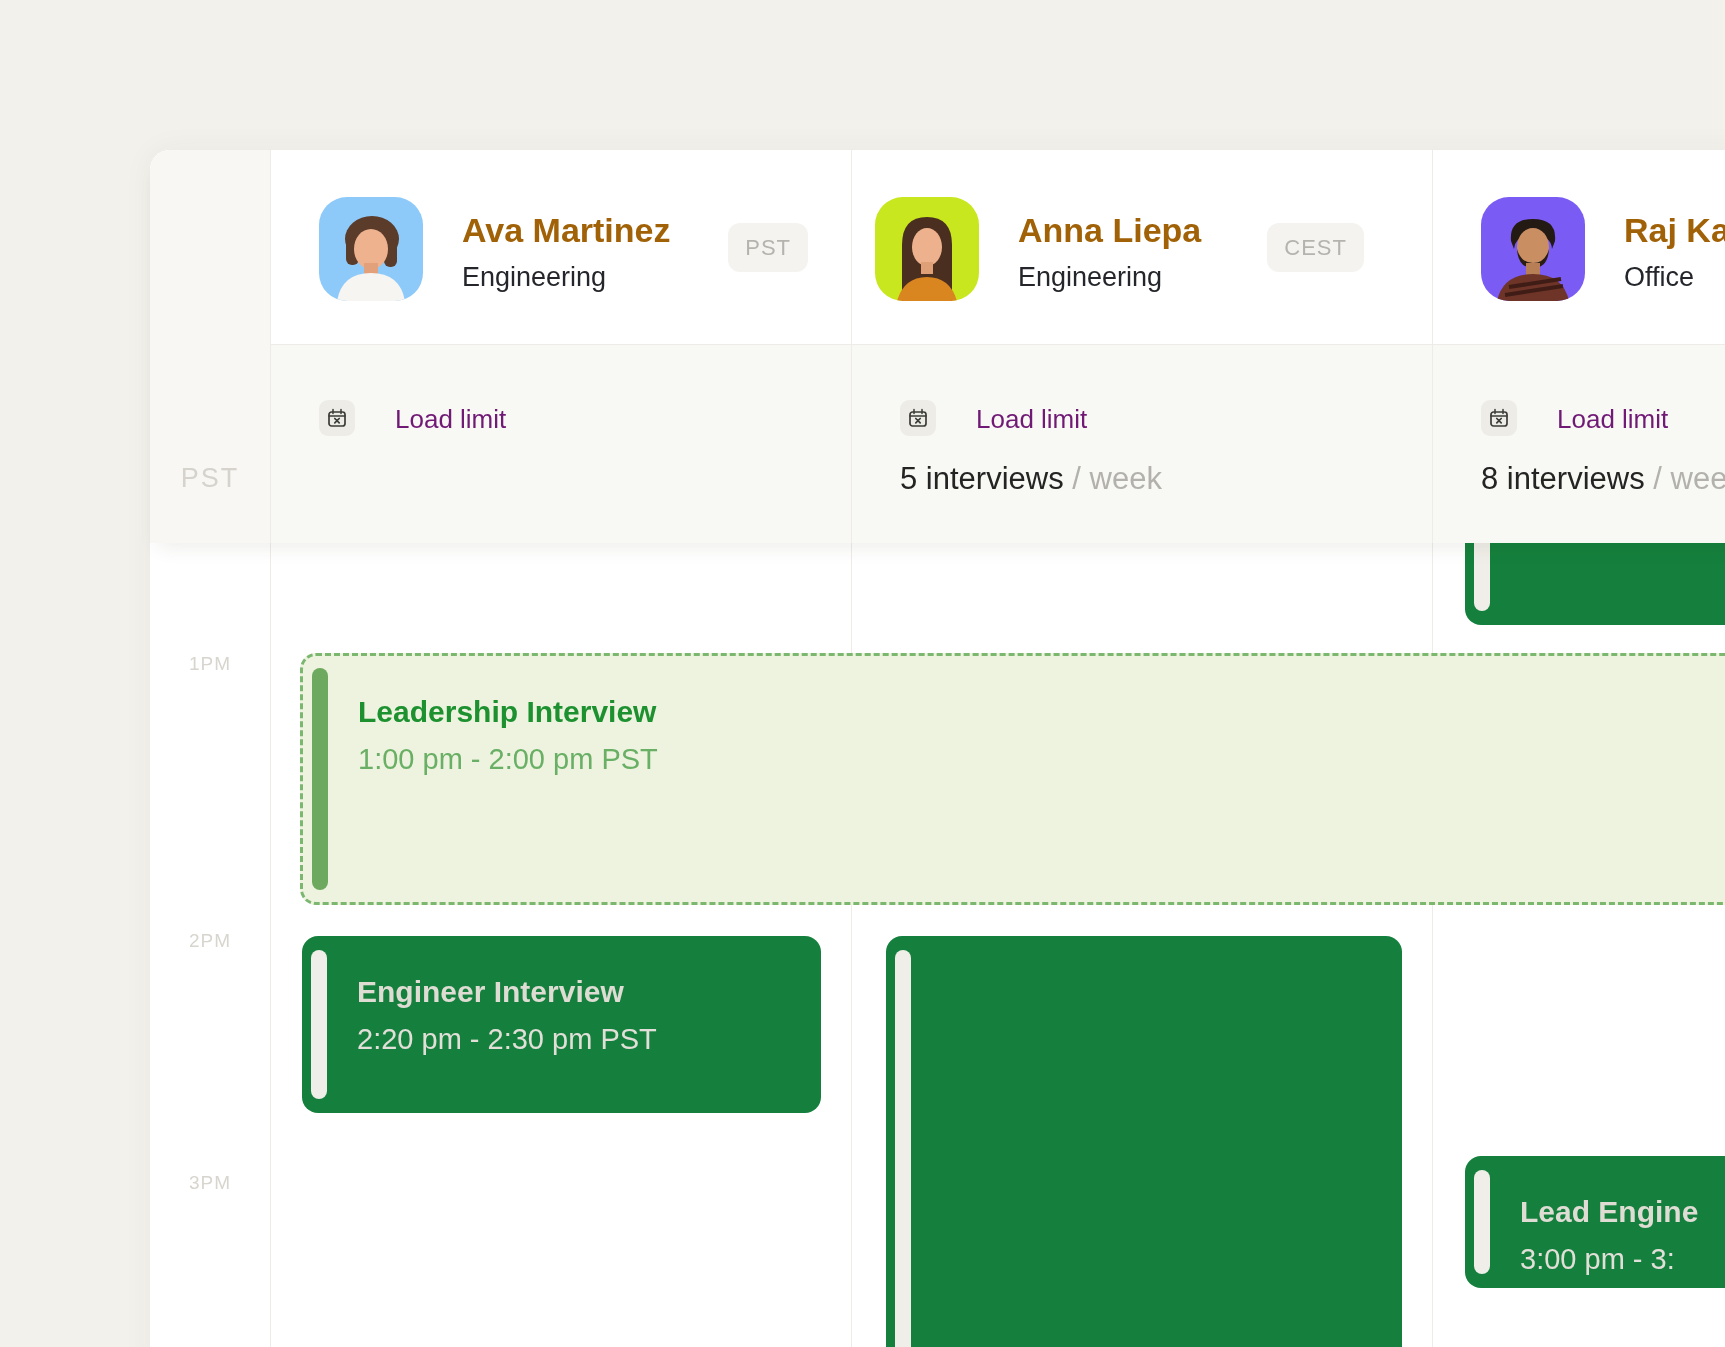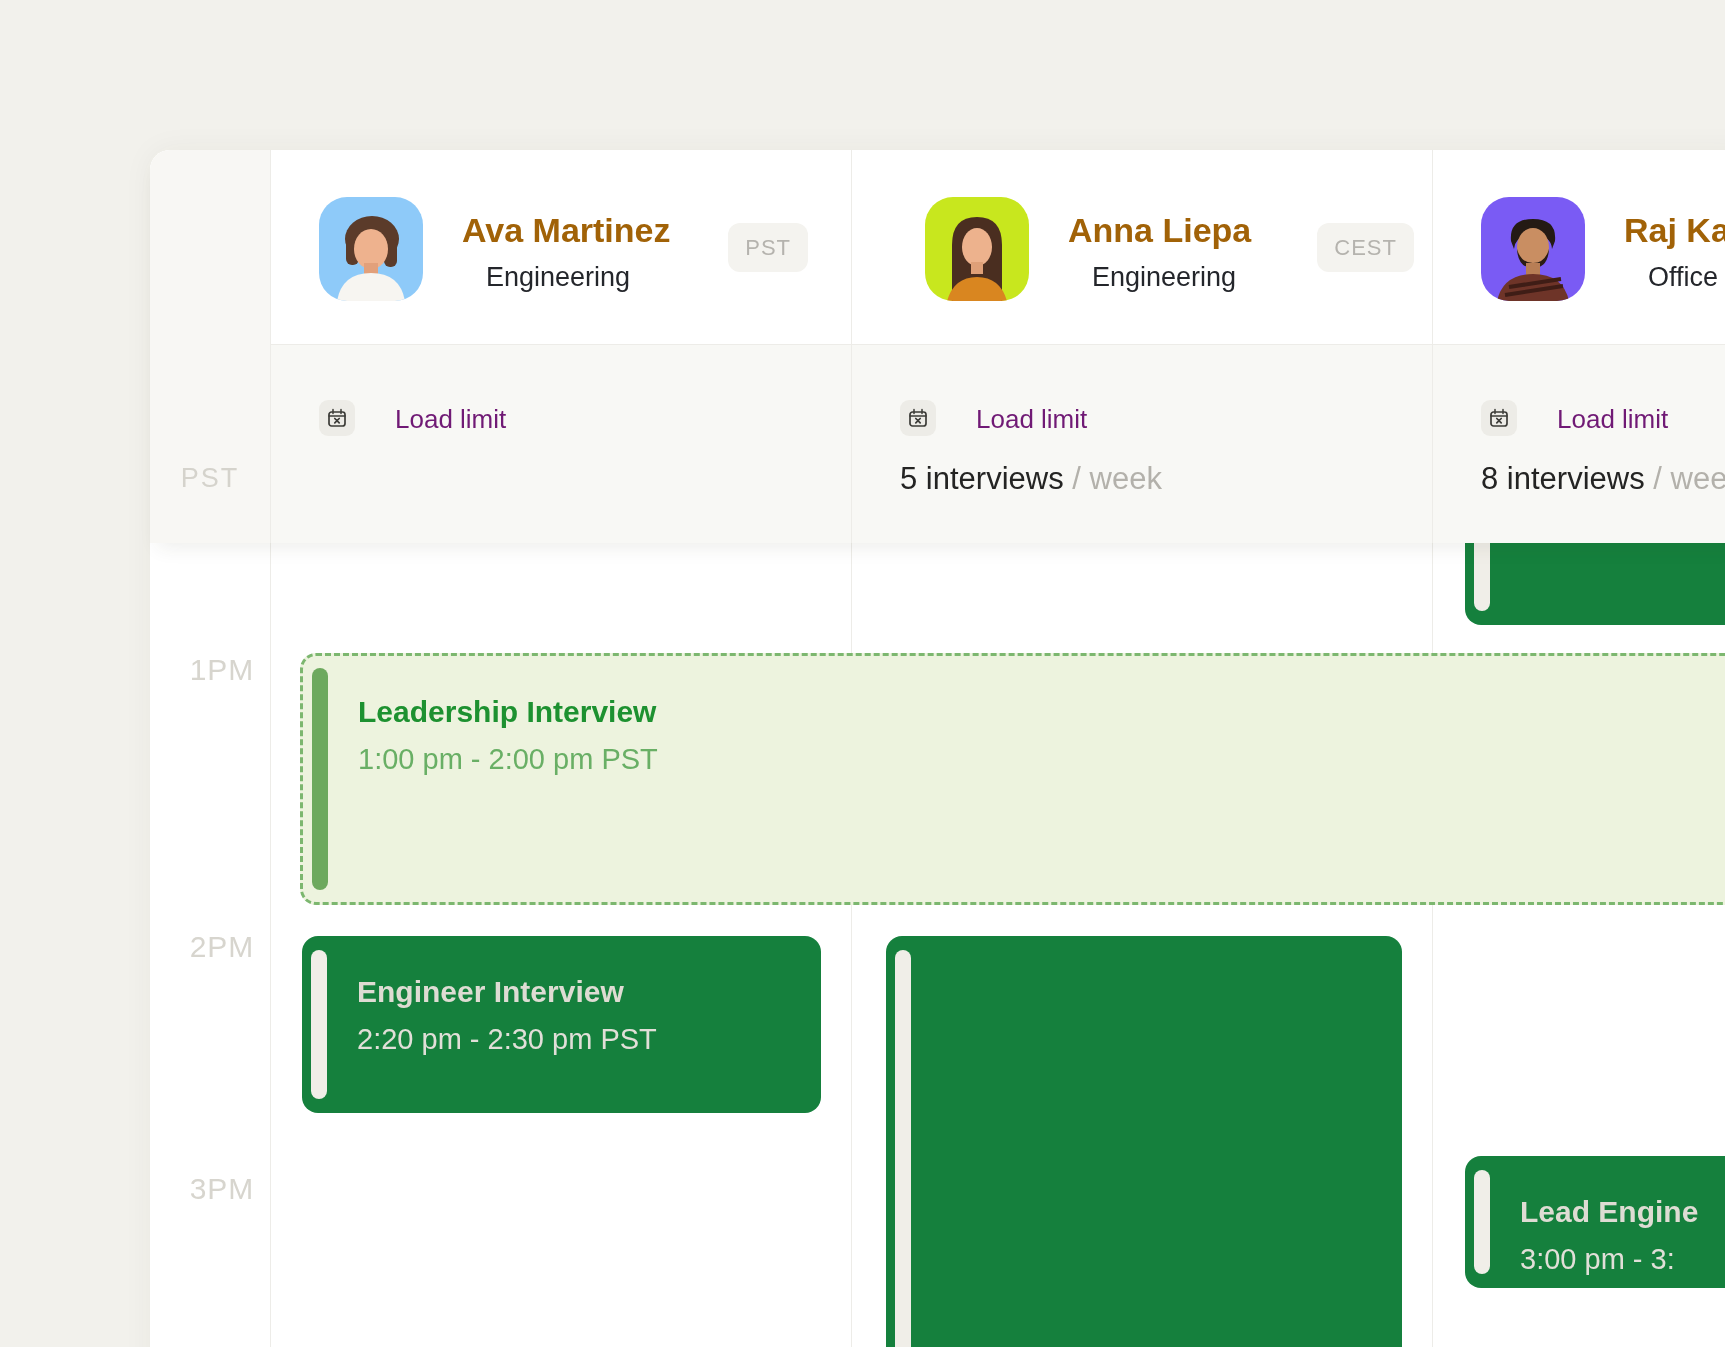--- a/index.html
+++ b/index.html
@@ -21,23 +21,23 @@
   .grid { position: absolute; inset: 0; z-index: 1; }
   .v-divider {
     position: absolute; top: 0; bottom: 0; width: 1px;
     background: #edece8; z-index: 1;
   }
   .v-divider.d1 { left: 120px; }
   .v-divider.d2 { left: 701px; }
   .v-divider.d3 { left: 1282px; }
 
   .time-label {
-    position: absolute; left: 12px; width: 120px;
+    position: absolute; left: 0; width: 120px;
     text-align: center;
-    font-size: 30px; letter-spacing: 1px;
+    font-size: 19px; letter-spacing: 1px;
     color: #d7d5ce; z-index: 2;
   }
   .time-label.t1 { top: 503px; }
   .time-label.t2 { top: 780px; }
   .time-label.t3 { top: 1022px; }
 
   
   .event { position: absolute; border-radius: 16px; z-index: 3; }
   .event .bar {
     position: absolute; left: 9px; top: 14px; bottom: 14px;
@@ -92,35 +92,35 @@
   .header .hv.d3 { left: 1282px; }
 
   .tz-gutter-label {
     position: absolute; left: 0; top: 313px; width: 120px;
     text-align: center; font-size: 27px; letter-spacing: 2px;
     color: #d5d3cc;
   }
 
   .person-cell { position: absolute; top: 0; width: 581px; height: 194px; }
   .person-cell.c0 { left: 120px; }
-  .person-cell.c1 { left: 726px; padding-left: 34px; }
+  .person-cell.c1 { left: 676px; padding-left: 34px; }
   .person-cell.c2 { left: 1282px; }
 
   .avatar {
     position: absolute; left: 49px; top: 47px;
     width: 104px; height: 104px; border-radius: 28px; overflow: hidden;
   }
   .avatar svg { display: block; }
   .person-name {
     position: absolute; left: 192px; top: 61px;
     font-size: 34px; font-weight: 600; color: #a16207; white-space: nowrap;
   }
   .person-dept {
     position: absolute; left: 192px; top: 112px;
-    font-size: 27px; color: #24262b; white-space: nowrap; margin-left: 24px;
+    font-size: 27px; color: #24262b; white-space: nowrap;
   }
   .tz-badge {
     position: absolute; right: 43px; top: 73px; height: 49px;
     background: #f4f3ef; border-radius: 12px;
     font-size: 22px; letter-spacing: 1px; color: #b5b3ae;
     display: flex; align-items: center; padding: 0 17px;
   }
 
   .load-cell { position: absolute; top: 194px; width: 581px; height: 199px; }
   .load-cell.c0 { left: 120px; }

